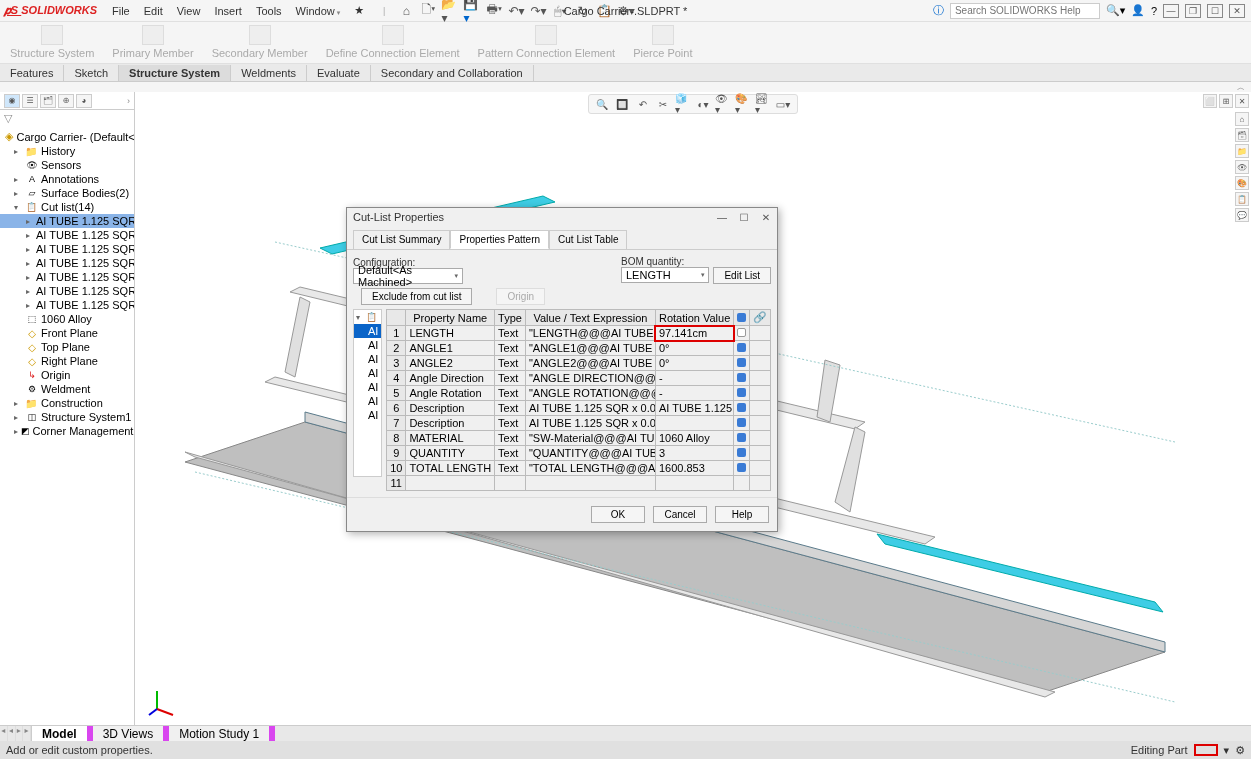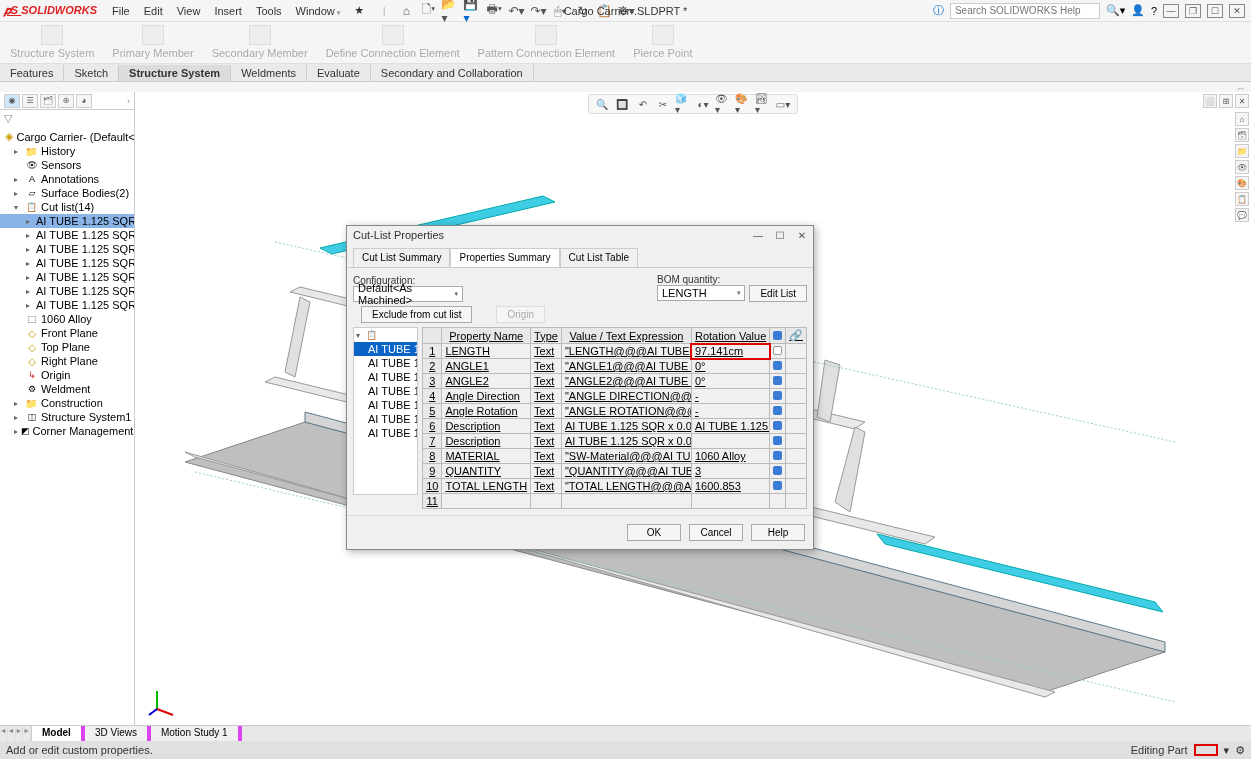--- a/index.html
+++ b/index.html
@@ -60,58 +60,58 @@
   .gfx-tb-ico { width:16px; height:14px; display:flex; align-items:center; justify-content:center; font-size:10px; color:#555;}
   .gfx-right-icons { position:absolute; right:2px; top:2px; display:flex; gap:2px;}
   .vert-icons { position:absolute; right:2px; top:20px; display:flex; flex-direction:column; gap:2px;}
   .v-ico { width:14px; height:14px; border:1px solid #ccc; background:#f5f5f5; font-size:8px; display:flex; align-items:center; justify-content:center; color:#555;}
   
   .model-canvas { position:absolute; inset:0; }
   
   .triad { position:absolute; left:12px; bottom:20px; width:30px; height:30px;}
   
   
-  .dialog { position:absolute; left:346px; top:225px; width:468px; background:#f0f0f0; border:1px solid #888; box-shadow:2px 2px 8px rgba(0,0,0,0.3);}
+  .dialog { position:absolute; left:346px; top:207px; width:432px; background:#f0f0f0; border:1px solid #888; box-shadow:2px 2px 8px rgba(0,0,0,0.3);}
   .dlg-title { height:18px; display:flex; align-items:center; padding:0 6px; color:#333;}
   .dlg-btns { position:absolute; right:4px; top:2px; display:flex; gap:8px;}
   .dlg-btn { width:14px; height:14px; display:flex; align-items:center; justify-content:center; color:#555; cursor:default; font-size:10px;}
   .dlg-tabs { display:flex; padding:4px 6px 0; gap:0;}
   .dlg-tab { padding:3px 8px; border:1px solid #ccc; border-bottom:none; background:#f0f0f0; font-size:10px; cursor:default;}
   .dlg-tab.active { background:#fff; border-bottom:1px solid #fff; position:relative; z-index:1;}
   .dlg-body { padding:6px; border-top:1px solid #ccc;}
   .dlg-row { display:flex; align-items:flex-end; gap:24px; margin-bottom:4px;}
   .dlg-label { font-size:10px; color:#333;}
   .dlg-combo { border:1px solid #aaa; background:#fff; height:16px; padding:0 4px; font-size:10px; display:flex; align-items:center; justify-content:space-between;}
   .dlg-combo::after { content:"▾"; font-size:7px; color:#666;}
   .dlg-btn2 { border:1px solid #aaa; background:#f5f5f5; padding:2px 10px; font-size:10px; cursor:default;}
   
   .dlg-split { display:flex; gap:4px;}
   .dlg-left { width:96px; border:1px solid #ccc; background:#fff; height:168px; overflow:hidden; font-size:10px;}
   .dlg-left-item { padding:1px 2px; display:flex; align-items:center; gap:2px; white-space:nowrap;}
   .dlg-left-item .exp { width:8px;}
   .dlg-left-item.sel { background:#0a64c8; color:#fff;}
   .dlg-right { flex:1;}
   
-  .prop-table { width:100%; border-collapse:collapse; font-size:10px;text-decoration:underline;}
+  .prop-table { width:100%; border-collapse:collapse; font-size:10px;}
   .prop-table th, .prop-table td { border:1px solid #bbb; padding:1px 3px; text-align:left; height:11px; overflow:hidden; white-space:nowrap; text-overflow:clip;}
   .prop-table th { background:#e8e8e8; text-align:center; font-weight:normal;}
   .prop-table td.num { text-align:center; background:#e8e8e8; width:14px;}
   .prop-table .t-type { width:32px;}
   .prop-table .t-chk { width:12px; text-align:center;}
   .chk { width:9px; height:9px; background:#3a7bd5; display:inline-block; border-radius:2px;}
   .chk.off { background:#fff; border:1px solid #999;}
   .hl-cell { outline:2px solid #d00; outline-offset:-1px;}
   
   .dlg-footer { display:flex; justify-content:flex-end; gap:8px; padding:8px; border-top:1px solid #ddd;}
   
   
   .bottom-tabs { position:absolute; bottom:18px; left:0; right:0; height:16px; background:#e8e8e8; display:flex; border-top:1px solid #ccc;}
   .bscroll { width:32px; display:flex; border-right:1px solid #ccc;}
   .bscroll span { flex:1; text-align:center; font-size:8px; color:#888; border-right:1px solid #ddd;}
-  .btab { padding:1px 10px; border-right:4px solid #d946ef; font-size:10px; cursor:default; background:#f0f0f0;}
+  .btab { padding:1px 10px; border-right:6px solid #d946ef; font-size:12px; cursor:default; background:#f0f0f0;}
   .btab.active { background:#fff; font-weight:bold;}
   
   
   .statusbar { position:absolute; bottom:0; left:0; right:0; height:18px; background:#e0e0e0; display:flex; align-items:center; padding:0 6px; font-size:10px; color:#333; justify-content:space-between;}
   .status-right { display:flex; align-items:center; gap:6px;}
   .status-hl { border:2px solid #d00; padding:0 10px; height:12px;}
 </style>
 </head>
 <body>
 
@@ -390,21 +390,21 @@
   <div class="dlg-title">
       <span>Cut-List Properties</span>
     </div>
   <div class="dlg-btns">
     <span class="dlg-btn">—</span>
     <span class="dlg-btn">☐</span>
     <span class="dlg-btn">✕</span>
   </div>
   <div class="dlg-tabs">
     <div class="dlg-tab">Cut List Summary</div>
-    <div class="dlg-tab active">Properties Summary</div>
+    <div class="dlg-tab active">Properties Pattern</div>
     <div class="dlg-tab">Cut List Table</div>
   </div>
   <div class="dlg-body">
     <div class="dlg-row">
       <div style="flex:1">
         <div class="dlg-label">Configuration:</div>
         <div class="dlg-combo" style="width:110px">
             <span>Default&lt;As Machined&gt;</span>
           </div>
       </div>

